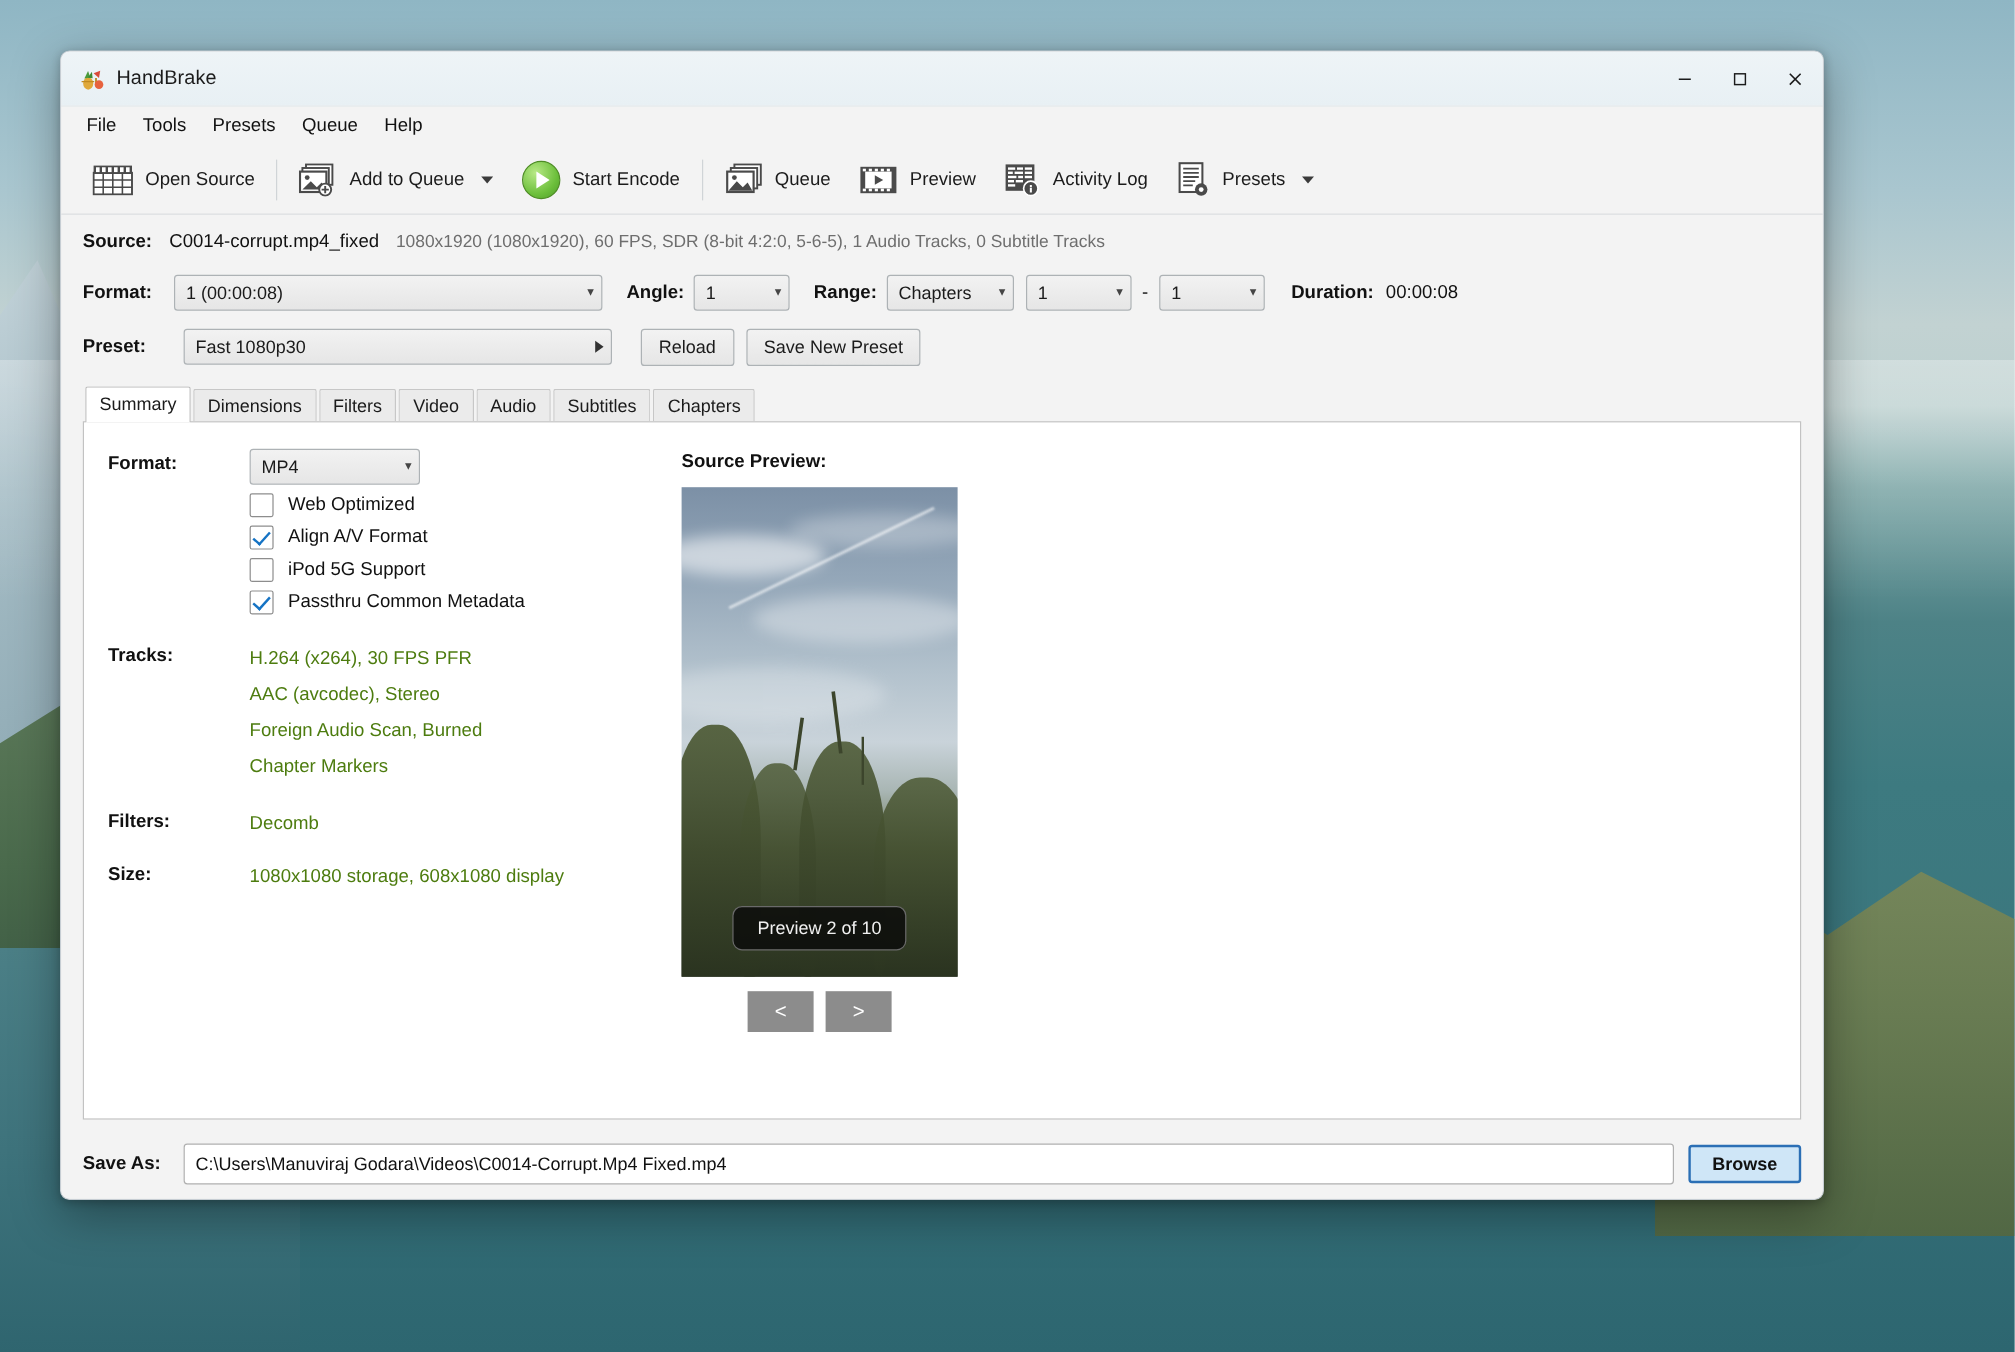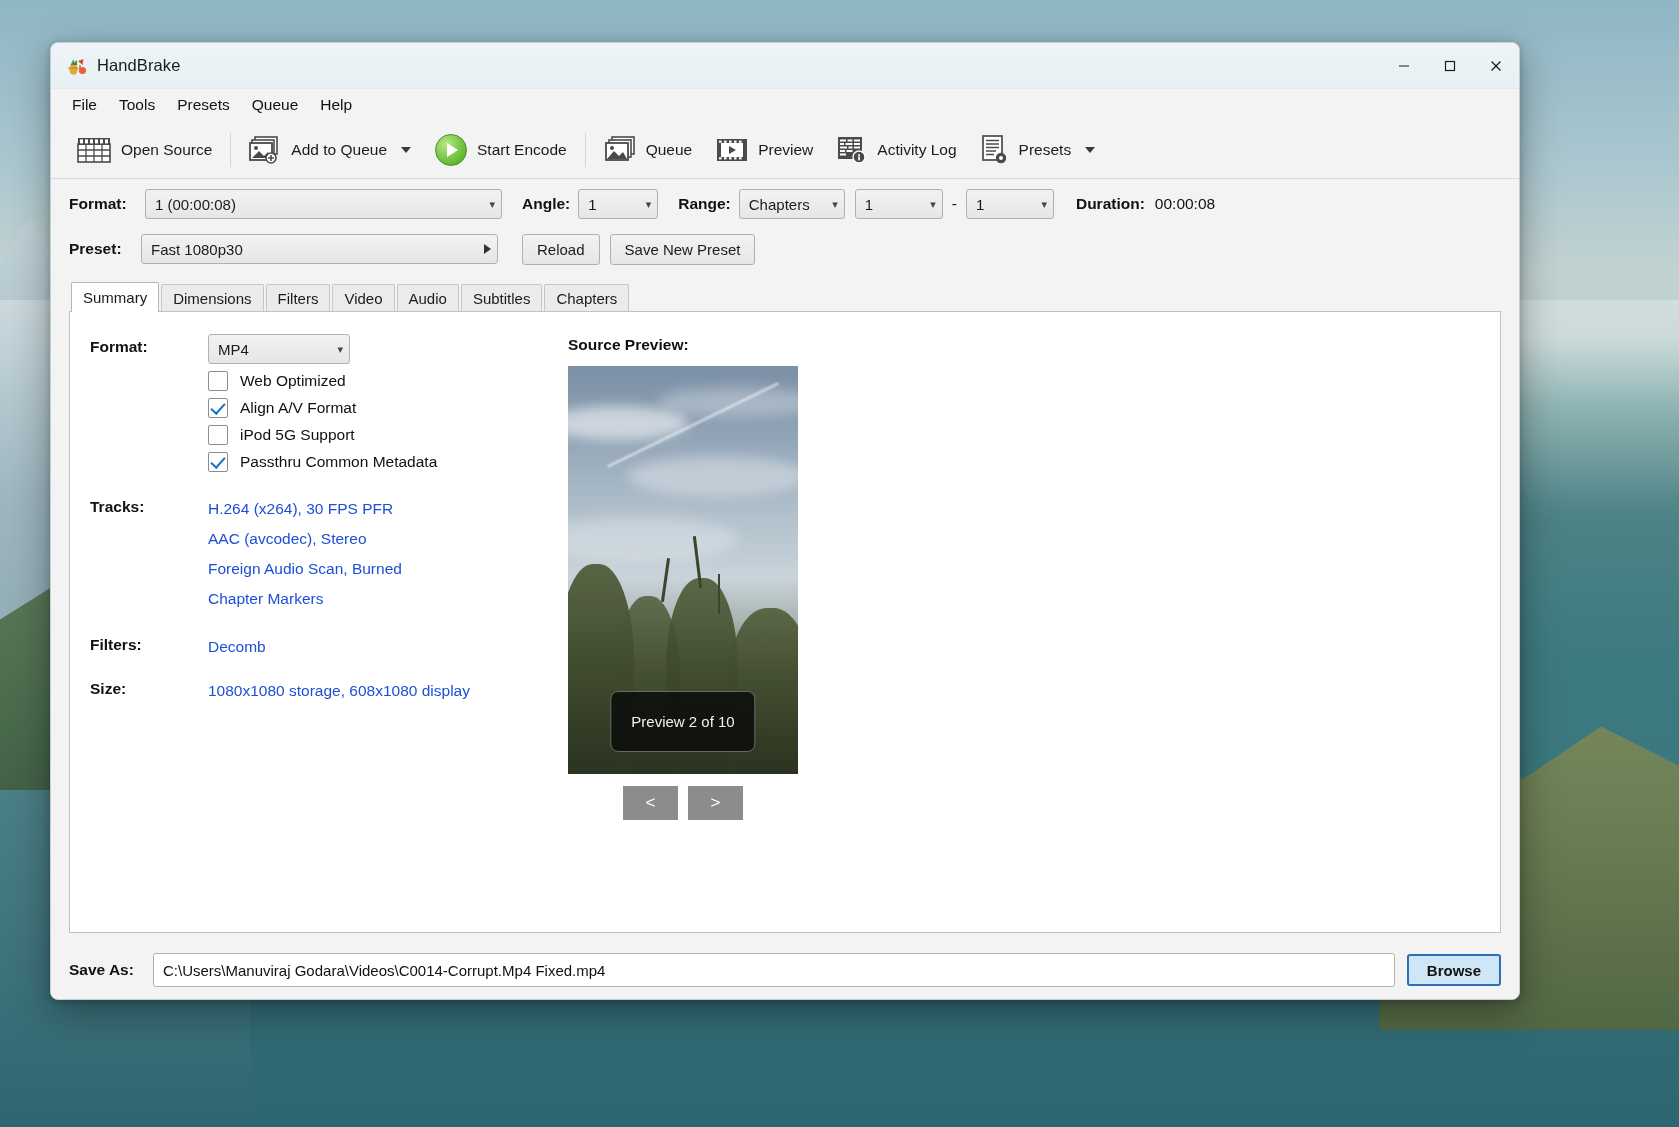--- a/index.html
+++ b/index.html
@@ -166,21 +166,21 @@
     font-size: 11px; color: #454545; margin-left: 6px; line-height: 1;
   }
 
   #title-combo { width: 357px; margin-left: 4px; }
   #angle-combo { width: 80px; }
   #range-combo { width: 106px; }
   #chap-start-combo { width: 88px; }
   #chap-end-combo { width: 88px; }
 
   #preset-row { height: 44px; margin-top: 2px; }
-  #preset-combo { width: 357px; margin-left: 0; }
+  #preset-combo { width: 357px; margin-left: 12px; }
   #preset-combo .arrow-right {
     width: 0; height: 0; border-top: 5px solid transparent;
     border-bottom: 5px solid transparent; border-left: 7px solid #333;
     margin-left: 6px;
   }
   .btn {
     background: linear-gradient(to bottom, #f2f2f2, #e6e6e6);
     border: 1px solid #adb2b5; border-radius: 3px;
     height: 31px; padding: 0 14px;
     display: flex; align-items: center; justify-content: center;
@@ -217,21 +217,21 @@
     position: relative;
     min-height: 0;
     margin-bottom: 14px;
   }
   #summary-left { width: 470px; padding-left: 20px; }
   .sum-row { display: flex; margin-bottom: 0; }
   .sum-label {
     width: 118px; font-weight: bold; font-size: 15.5px; color: #111;
     padding-top: 4px;
   }
-  .sum-val { font-size: 15.5px; color: #1d4ed8; line-height: 30px; }
+  .sum-val { font-size: 15.5px; color: #4d7c0f; line-height: 30px; }
 
   #format-combo { width: 142px; }
 
   .chk-row { display: flex; align-items: center; margin: 7px 0 0 0; }
   .chk {
     width: 20px; height: 20px; border: 1px solid #8d8d8d; background: #fff;
     border-radius: 2px; margin-right: 12px; flex: 0 0 auto;
     position: relative; cursor: default;
   }
   .chk.checked::after {
@@ -267,21 +267,21 @@
     border-radius: 46% 46% 8% 8%;
     opacity: .93;
   }
   .branch { position: absolute; background: #3c452c; }
   #preview-badge {
     position: absolute; left: 50%; transform: translateX(-50%);
     bottom: 22px;
     background: rgba(10,10,10,.82);
     border: 1px solid #6a6a6a; border-radius: 8px;
     color: #f0f0f0; font-size: 15px;
-    padding: 21px 20px; white-space: nowrap;
+    padding: 9px 20px; white-space: nowrap;
   }
   #preview-nav { display: flex; gap: 10px; justify-content: center; margin-top: 12px; }
   .nav-btn {
     width: 55px; height: 34px; background: #8c8c8c; color: #fff;
     display: flex; align-items: center; justify-content: center;
     font-size: 17px; cursor: default; border: none;
   }
 
   
   #saveas-row {
@@ -500,20 +500,25 @@
             <circle cx="20" cy="23" r="2" fill="#fff"></circle>
           </svg>
         </span>
         <span>Presets</span>
         <span class="tb-caret"></span>
       </div>
     </div>
 
     <div id="body">
 
+      <div class="row" id="source-row">
+        <span class="lbl-bold">Source:</span>
+        <span id="source-name">C0014-corrupt.mp4_fixed</span>
+        <span class="lbl-grey">1080x1920 (1080x1920), 60 FPS, SDR (8-bit 4:2:0, 5-6-5), 1 Audio Tracks, 0 Subtitle Tracks</span>
+      </div>
 
       <div class="row" id="title-row">
         <span class="lbl-bold" style="width:72px">Format:</span>
         <div class="combo" id="title-combo">
           <span class="val">1 (00:00:08)</span>
           <span class="chev">▾</span>
         </div>
         <span class="lbl-bold" style="margin-left:20px;margin-right:8px">Angle:</span>
         <div class="combo" id="angle-combo">
           <span class="val">1</span>

